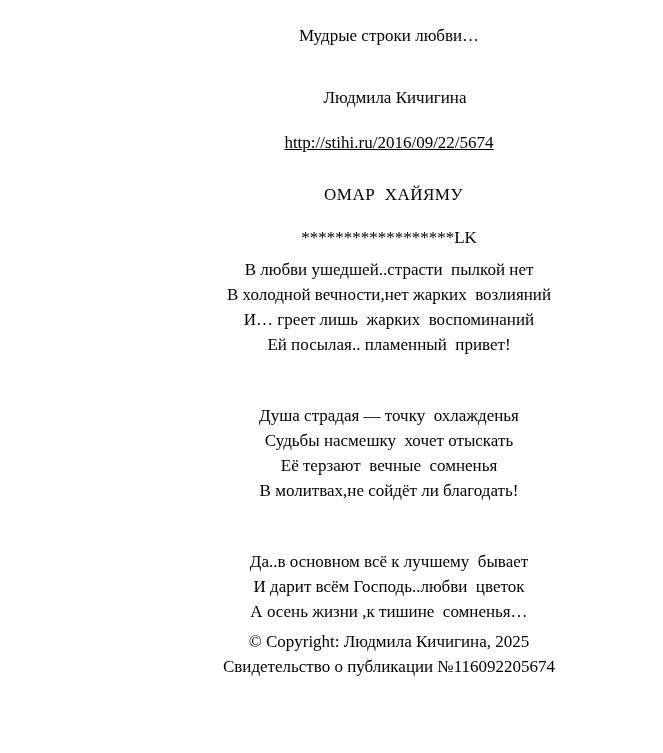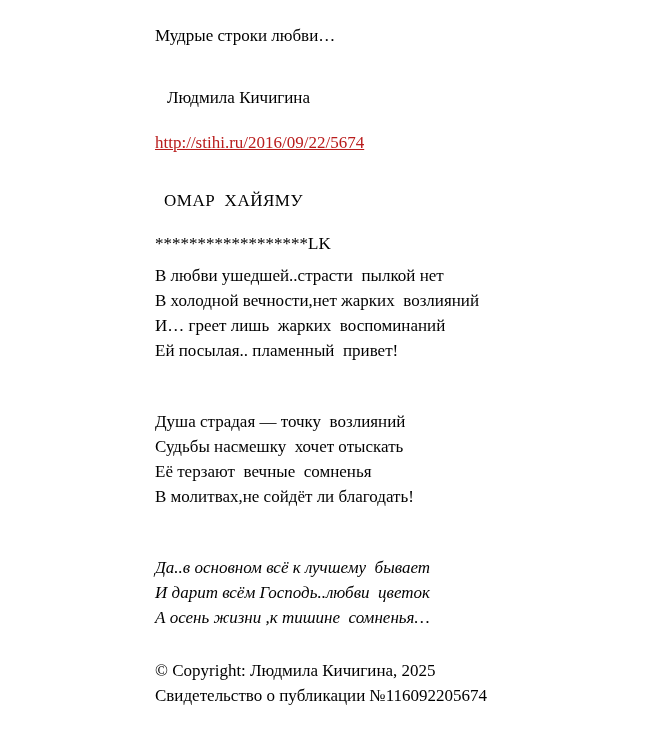--- a/index.html
+++ b/index.html
@@ -11,41 +11,42 @@
     position: relative;
     width: 663px;
     height: 753px;
     background: #ffffff;
     font-family: "Liberation Serif", "DejaVu Serif", serif;
     font-size: 17px;
     color: #000000;
     overflow: hidden;
     box-sizing: border-box;
     padding: 26px 40px 0 155px;
+    text-align: center;
   }
   .line {
     line-height: 20px;
     white-space: pre-wrap;
   }
   .title      { margin: 0 0 42px 0; }
   .author     { margin: 0 0 25px 12px; }
   .link {
     display: inline-block;
-    color: #b91c1c;
+    color: #000000;
     text-decoration: underline;
     margin: 0 0 22px 0;
     cursor: pointer;
   }
-  .dedication { margin: 16px 0 23px 0; padding-left: 9px; letter-spacing: 0.5px; }
+  .dedication { margin: 10px 0 23px 0; padding-left: 9px; letter-spacing: 0.5px; }
   .separator  { margin: 0 0 9px 0; }
   .stanza {
     margin: 0 0 46px 0;
   }
   .stanza .line { line-height: 25px; }
-  .stanza-3 { margin-bottom: 28px; font-style: italic; }
+  .stanza-3 { margin-bottom: 5px; }
   .footer .line { line-height: 25px; }
 </style>
 </head>
 <body>
 
 <div class="page">
 
   <div class="line title">Мудрые строки любви…</div>
 
   <div class="line author">Людмила Кичигина</div>
@@ -59,21 +60,21 @@
   <div class="line separator">******************LK</div>
 
   <div class="stanza">
     <div class="line">В любви ушедшей..страсти  пылкой нет</div>
     <div class="line">В холодной вечности,нет жарких  возлияний</div>
     <div class="line">И… греет лишь  жарких  воспоминаний</div>
     <div class="line">Ей посылая.. пламенный  привет!</div>
   </div>
 
   <div class="stanza">
-    <div class="line">Душа страдая — точку  возлияний</div>
+    <div class="line">Душа страдая — точку  охлажденья</div>
     <div class="line">Судьбы насмешку  хочет отыскать</div>
     <div class="line">Её терзают  вечные  сомненья</div>
     <div class="line">В молитвах,не сойдёт ли благодать!</div>
   </div>
 
   <div class="stanza stanza-3">
     <div class="line">Да..в основном всё к лучшему  бывает</div>
     <div class="line">И дарит всём Господь..любви  цветок</div>
     <div class="line">А осень жизни ,к тишине  сомненья…</div>
   </div>

